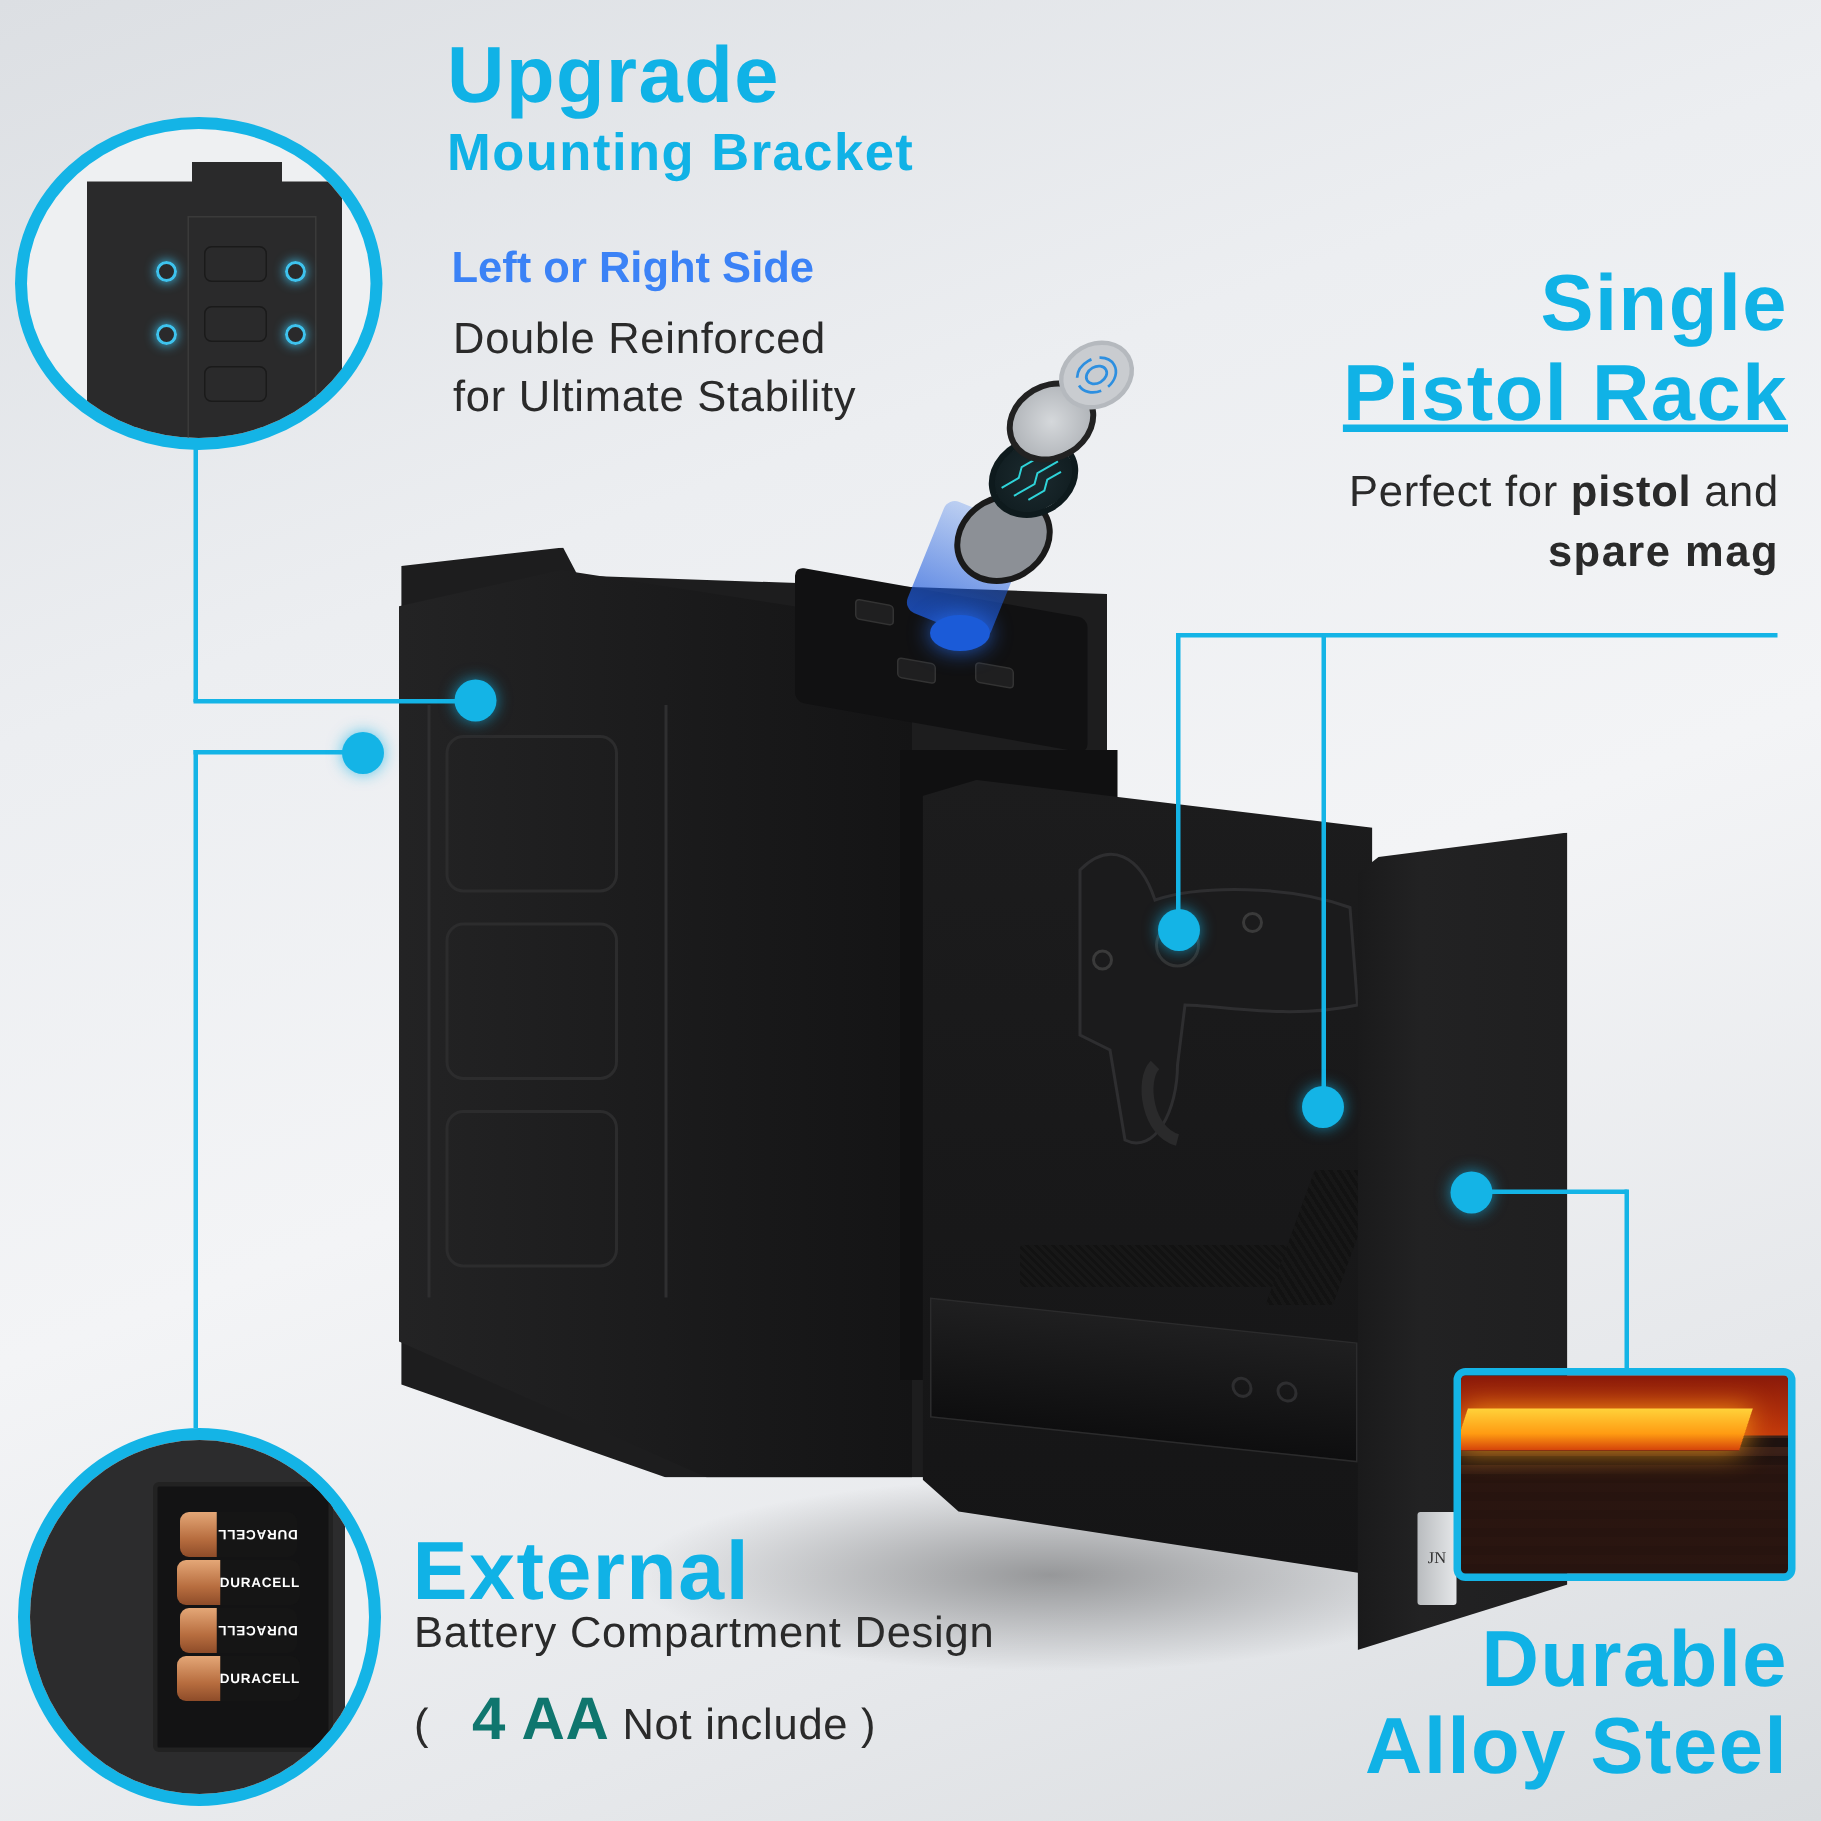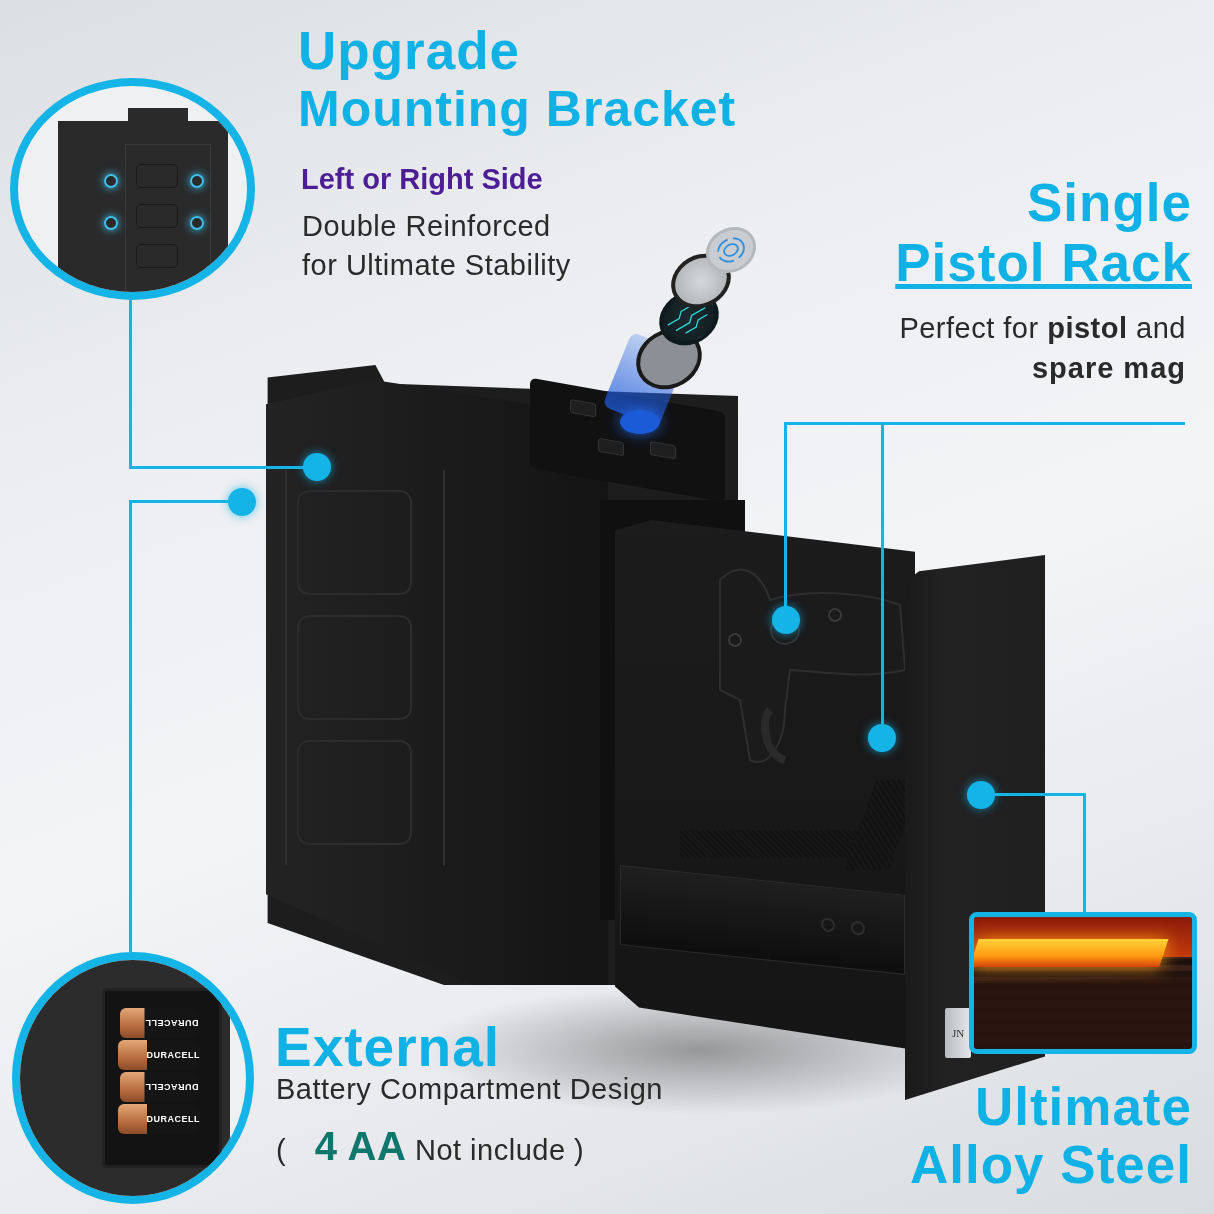--- a/index.html
+++ b/index.html
@@ -88,21 +88,21 @@
   .rail {
     position: absolute; left: 620px; top: 880px; width: 285px; height: 80px;
     background: linear-gradient(180deg, #1f1f20, #0e0e0f);
     border: 1px solid #2b2b2c; transform: skewY(6deg);
   }
   .felt {
     position: absolute; background: #141414; border-radius: 2px;
     background-image: repeating-linear-gradient(45deg, #171717 0 2px, #121212 2px 4px);
   }
   .nameplate {
-    position: absolute; left: 945px; top: 1008px; width: 26px; height: 50px;
+    position: absolute; left: 945px; top: 1008px; width: 26px; height: 62px;
     background: linear-gradient(90deg, #b9bcbf, #e5e7e9); border-radius: 2px;
     color: #333; font-family: "Liberation Serif", serif; font-size: 11px;
     display: flex; align-items: center; justify-content: center;
   }
   .steel-box {
     position: absolute; left: 969px; top: 912px; width: 228px; height: 142px;
     border: 5px solid #14b4e6; border-radius: 8px; overflow: hidden;
     background:
       linear-gradient(178deg, rgba(0,0,0,0) 0%, rgba(0,0,0,0) 42%, rgba(40,20,15,0.9) 50%),
       repeating-linear-gradient(180deg, #3a2018 0 6px, #1e1210 6px 12px);
@@ -234,32 +234,32 @@
 <div class="line" style="left:784px;top:422px;width:3px;height:198px;"></div>
 <div class="line" style="left:881px;top:422px;width:3px;height:316px;"></div>
 <div class="dot" style="left:786px;top:620px;"></div>
 <div class="dot" style="left:882px;top:738px;"></div>
 
 <div class="line" style="left:980px;top:793px;width:105px;height:3px;"></div>
 <div class="line" style="left:1083px;top:793px;width:3px;height:120px;"></div>
 <div class="dot" style="left:981px;top:795px;"></div>
 
 <div class="abs title" style="left:298px;top:24px;font-size:53px;text-align:center;">Upgrade</div>
-<div class="abs title" style="left:298px;top:84px;font-size:50px;">Mounting Bracket</div>
-<div class="abs sub" style="left:301px;top:163px;font-size:29px;font-weight:700;color:#4c1d95;">Left or Right Side</div>
+<div class="abs title" style="left:298px;top:84px;font-size:35px;">Mounting Bracket</div>
+<div class="abs sub" style="left:301px;top:163px;font-size:29px;font-weight:700;color:#3b82f6;">Left or Right Side</div>
 <div class="abs sub" style="left:302px;top:210px;font-size:29px;letter-spacing:0.5px;">Double Reinforced</div>
 <div class="abs sub" style="left:302px;top:249px;font-size:29px;letter-spacing:0.5px;">for Ultimate Stability</div>
 
 <div class="abs title" style="right:22px;top:176px;font-size:53px;text-align:right;">Single</div>
 <div class="abs title" style="right:22px;top:236px;font-size:53px;text-align:right;text-decoration:underline;">Pistol Rack</div>
 <div class="abs sub" style="right:28px;top:312px;font-size:29px;text-align:right;letter-spacing:0.5px;white-space:nowrap;">
   <span>Perfect for </span><b>pistol</b><span> and</span>
 </div>
 <div class="abs sub" style="right:28px;top:352px;font-size:29px;font-weight:700;text-align:left;letter-spacing:1px;">spare mag</div>
 
 <div class="abs title" style="left:275px;top:1010px;font-size:55px;margin-top:10px;">External</div>
 <div class="abs sub" style="left:276px;top:1073px;font-size:29px;letter-spacing:0.5px;">Battery Compartment Design</div>
 <div class="abs sub" style="left:276px;top:1124px;font-size:29px;letter-spacing:0.5px;white-space:nowrap;">
   <span>( </span><b style="color:#0f766e;font-size:40px;margin-left:20px;">4 AA</b><span> Not include )</span>
 </div>
 
-<div class="abs title" style="right:22px;top:1080px;font-size:53px;text-align:right;">Ultimate</div>
+<div class="abs title" style="right:22px;top:1080px;font-size:53px;text-align:right;">Durable</div>
 <div class="abs title" style="right:22px;top:1138px;font-size:53px;text-align:right;">Alloy Steel</div>
 
 </body></html>

